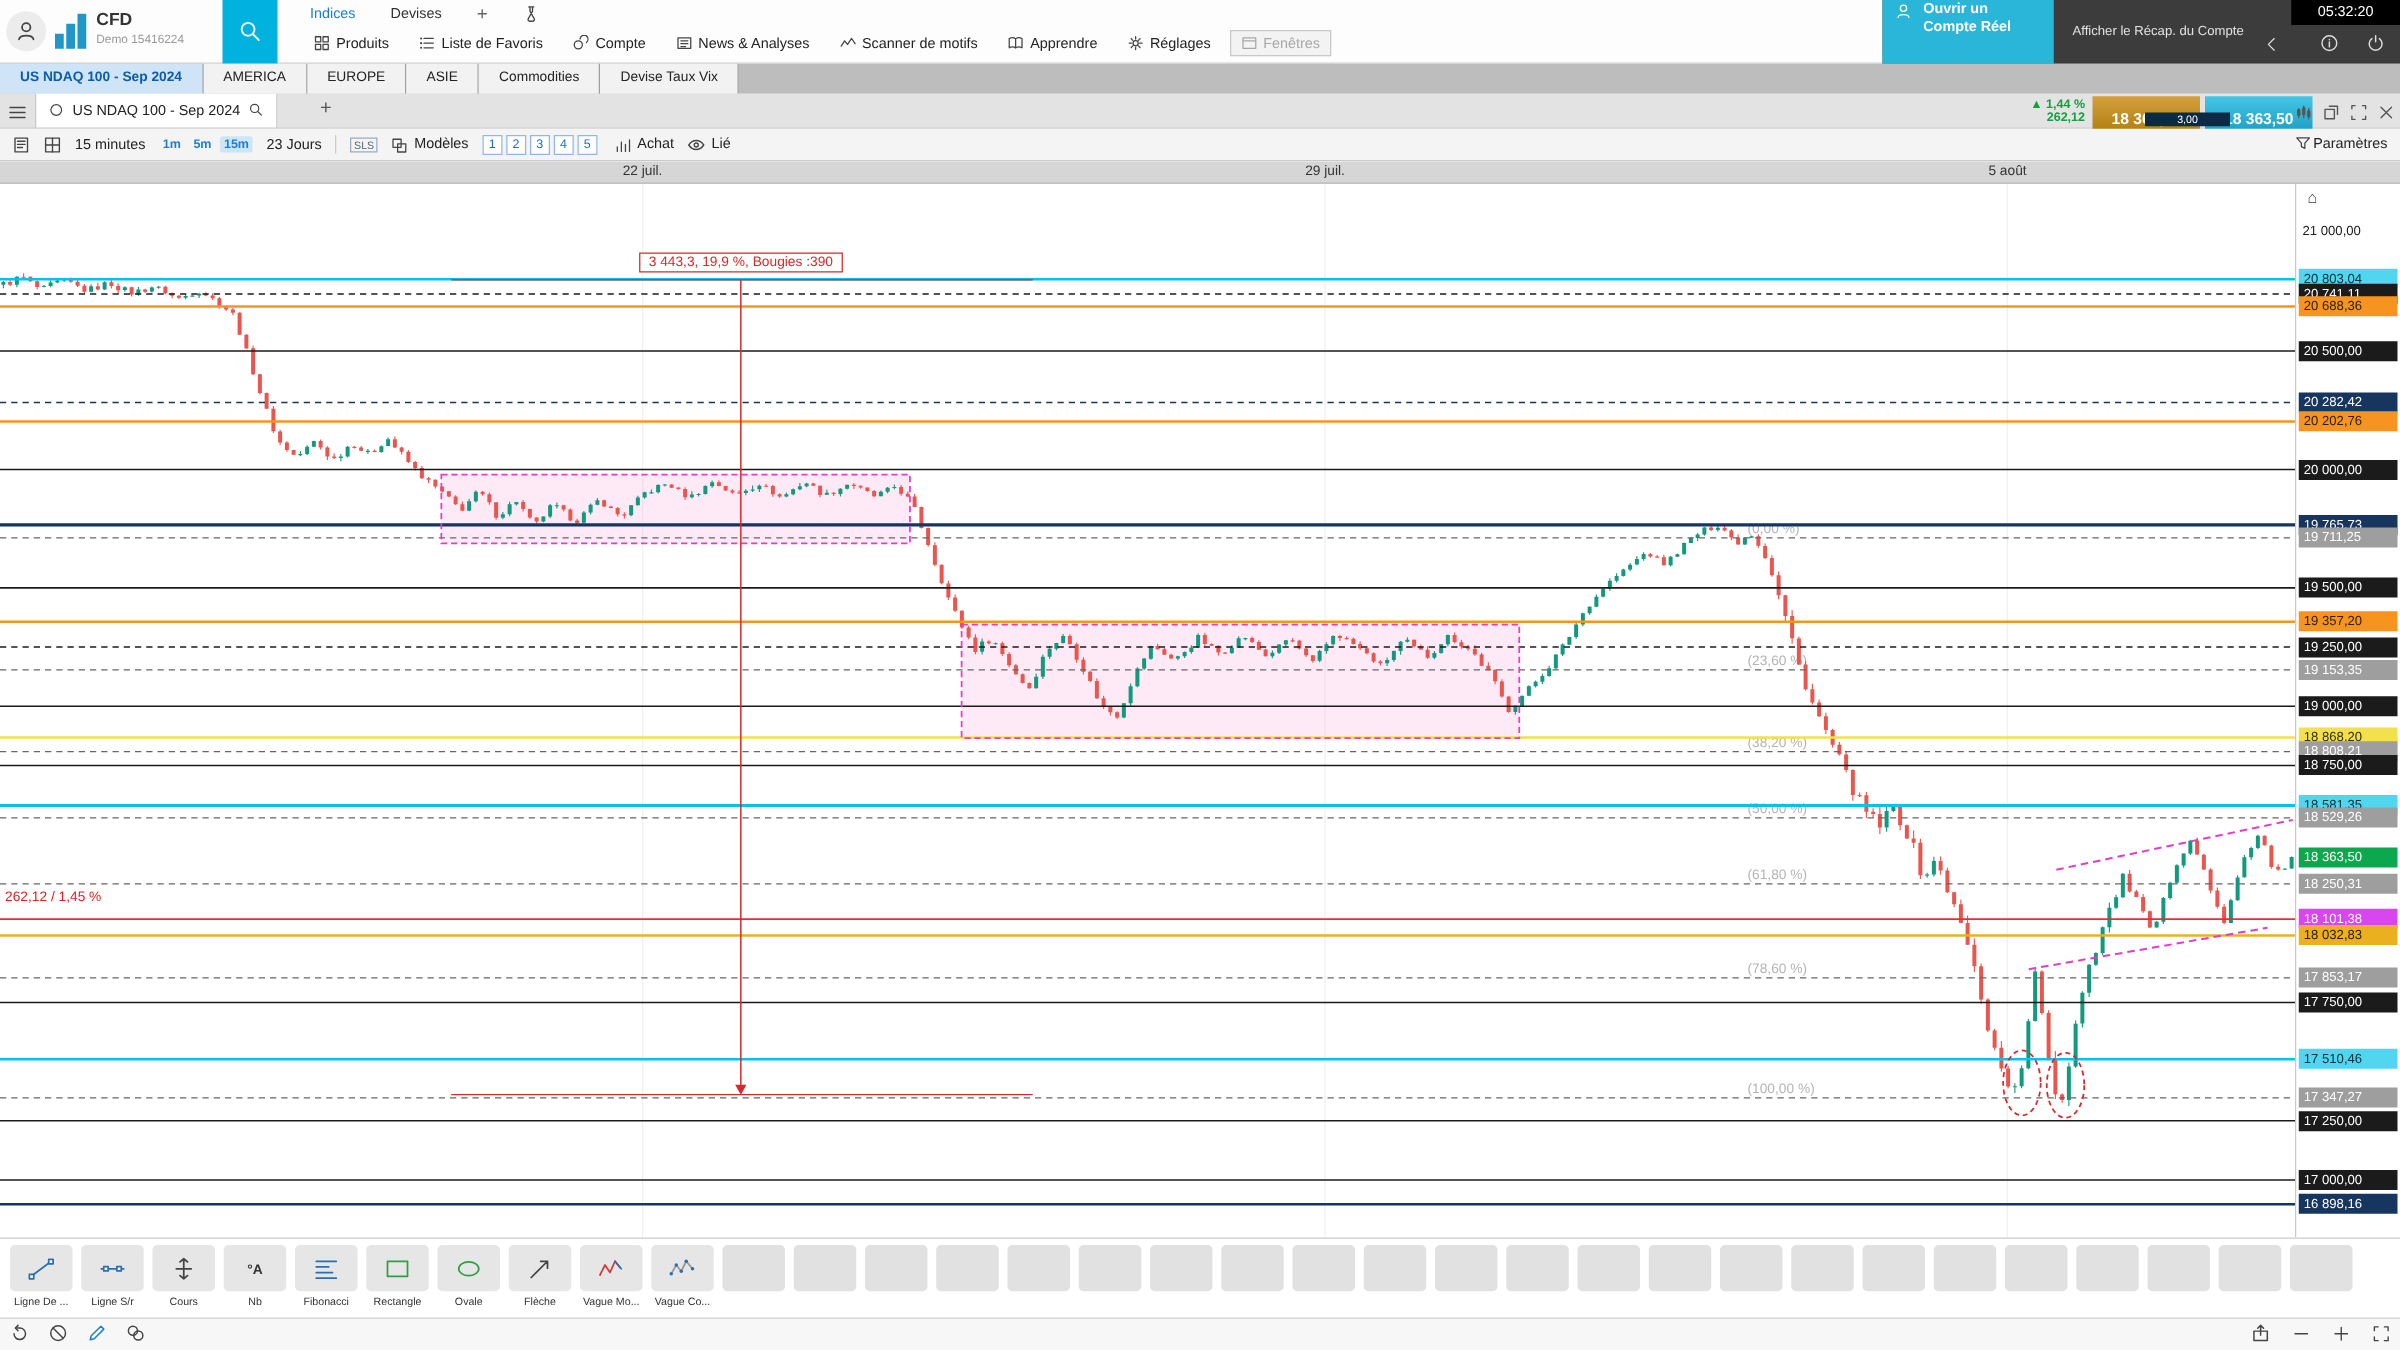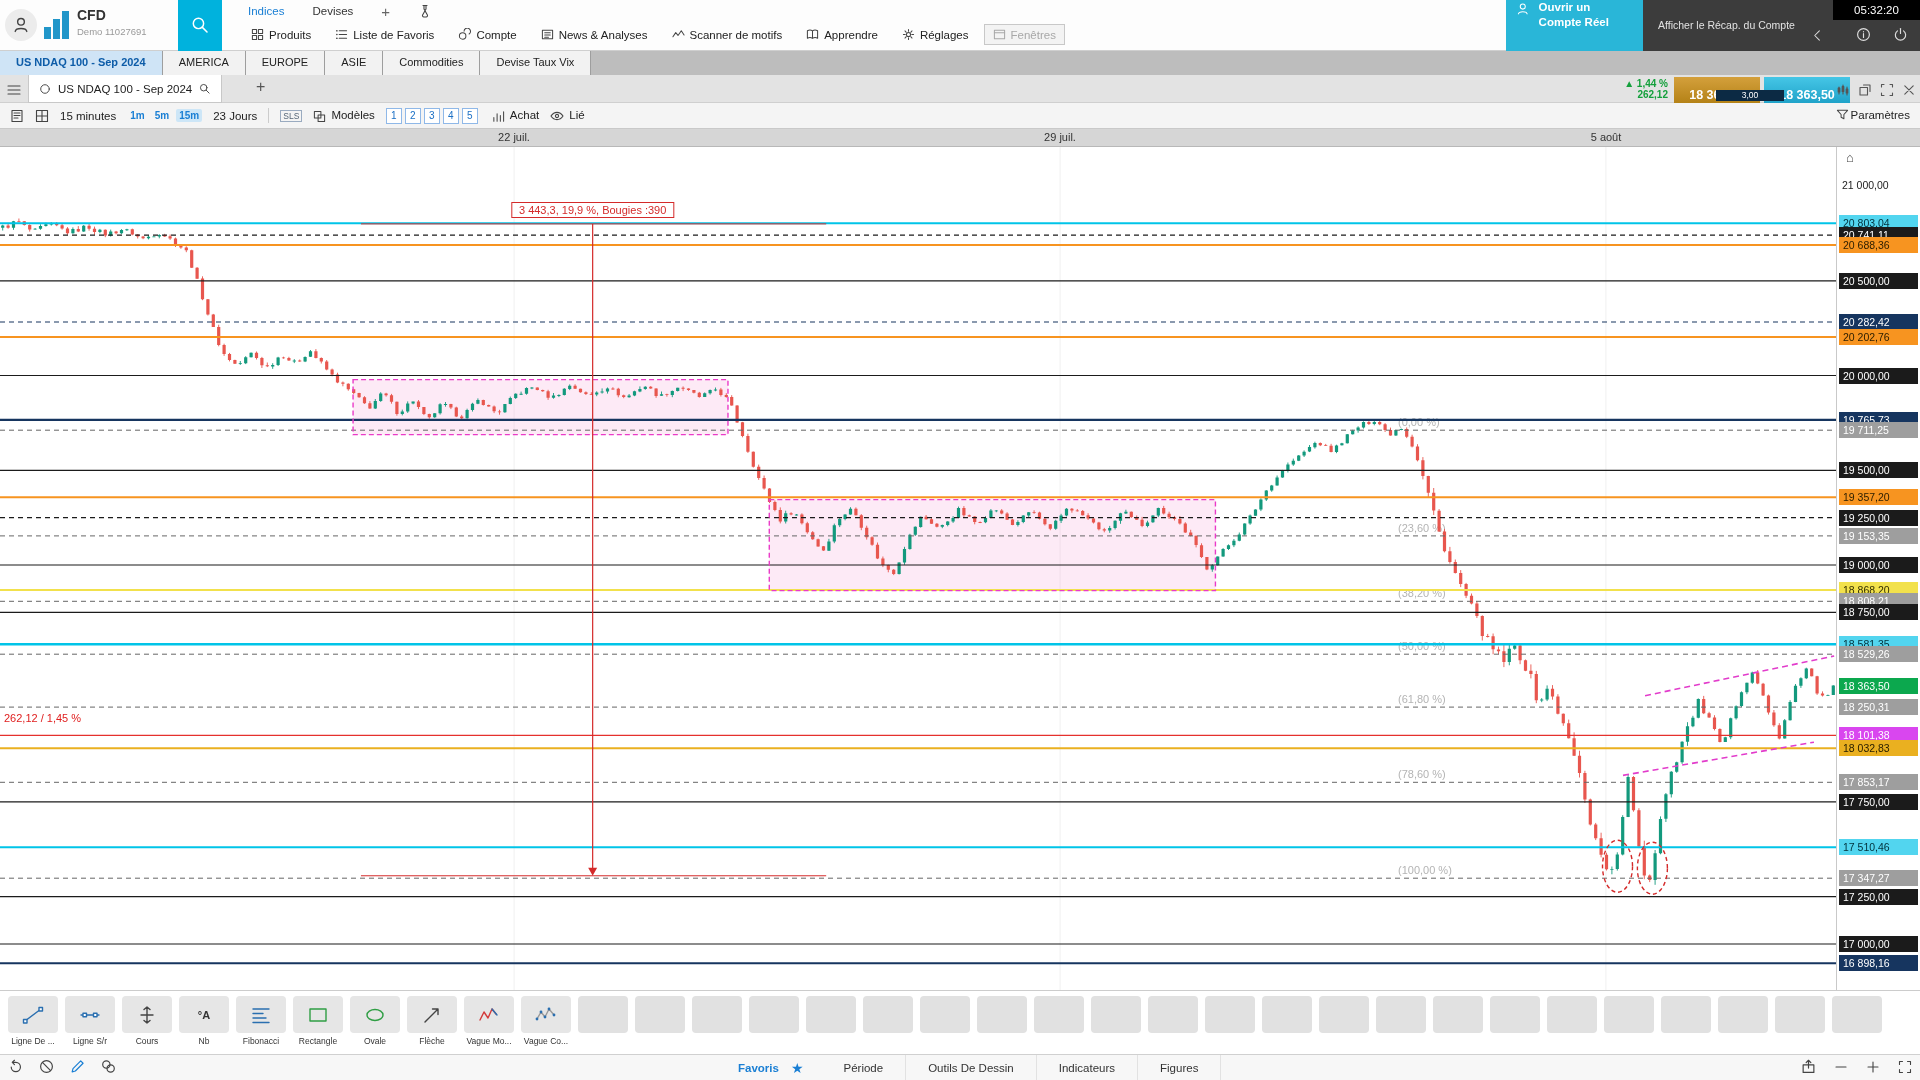--- a/index.html
+++ b/index.html
@@ -101,21 +101,21 @@
       </svg>
     </div>
   <div id="logo">
     <div class="lbars">
         <i style="height:12px"></i>
         <i style="height:20px"></i>
         <i style="height:28px"></i>
       </div>
     <div>
       <div class="brand">CFD</div>
-      <div class="acct">Demo 11027691</div>
+      <div class="acct">Demo 15416224</div>
     </div>
   </div>
   <div id="search-btn">
       <svg class="ic w" width="19" height="19" viewBox="0 0 14 14">
         <circle cx="5.5" cy="5.5" r="3.8"></circle>
         <path d="M8.4 8.4l3.4 3.4"></path>
       </svg>
     </div>
   <div id="mtabs">
       <div class="mtab active">Indices</div>
@@ -588,28 +588,20 @@
           <path d="M3.2 3.2l7.6 7.6"></path>
         </svg></span>
       <span><svg class="ic bl" width="15" height="15" viewBox="0 0 14 14">
           <path d="M2 12l.8-3L10 1.8 12.2 4 5 11.2z"></path>
         </svg></span>
       <span><svg class="ic " width="15" height="15" viewBox="0 0 14 14">
           <circle cx="5" cy="5.2" r="3.4"></circle>
           <circle cx="9" cy="8.8" r="3.4"></circle>
         </svg></span>
     </div>
-  <div id="btabs">
-      <div class="btab active">Favoris</div>
-      <div id="bstar">★</div>
-      <div class="btab">Période</div>
-      <div class="btab">Outils De Dessin</div>
-      <div class="btab">Indicateurs</div>
-      <div class="btab">Figures</div>
-    </div>
   <div id="br-icons">
       <span><svg class="ic " width="15" height="15" viewBox="0 0 14 14">
           <rect x="2" y="5.5" width="10" height="7"></rect>
           <path d="M7 8.5V1.5M4.8 3.4L7 1.2l2.2 2.2"></path>
         </svg></span>
       <span><svg class="ic " width="14" height="14" viewBox="0 0 14 14">
           <path d="M2 7h10"></path>
         </svg></span>
       <span><svg class="ic " width="14" height="14" viewBox="0 0 14 14">
           <path d="M7 2v10M2 7h10"></path>

